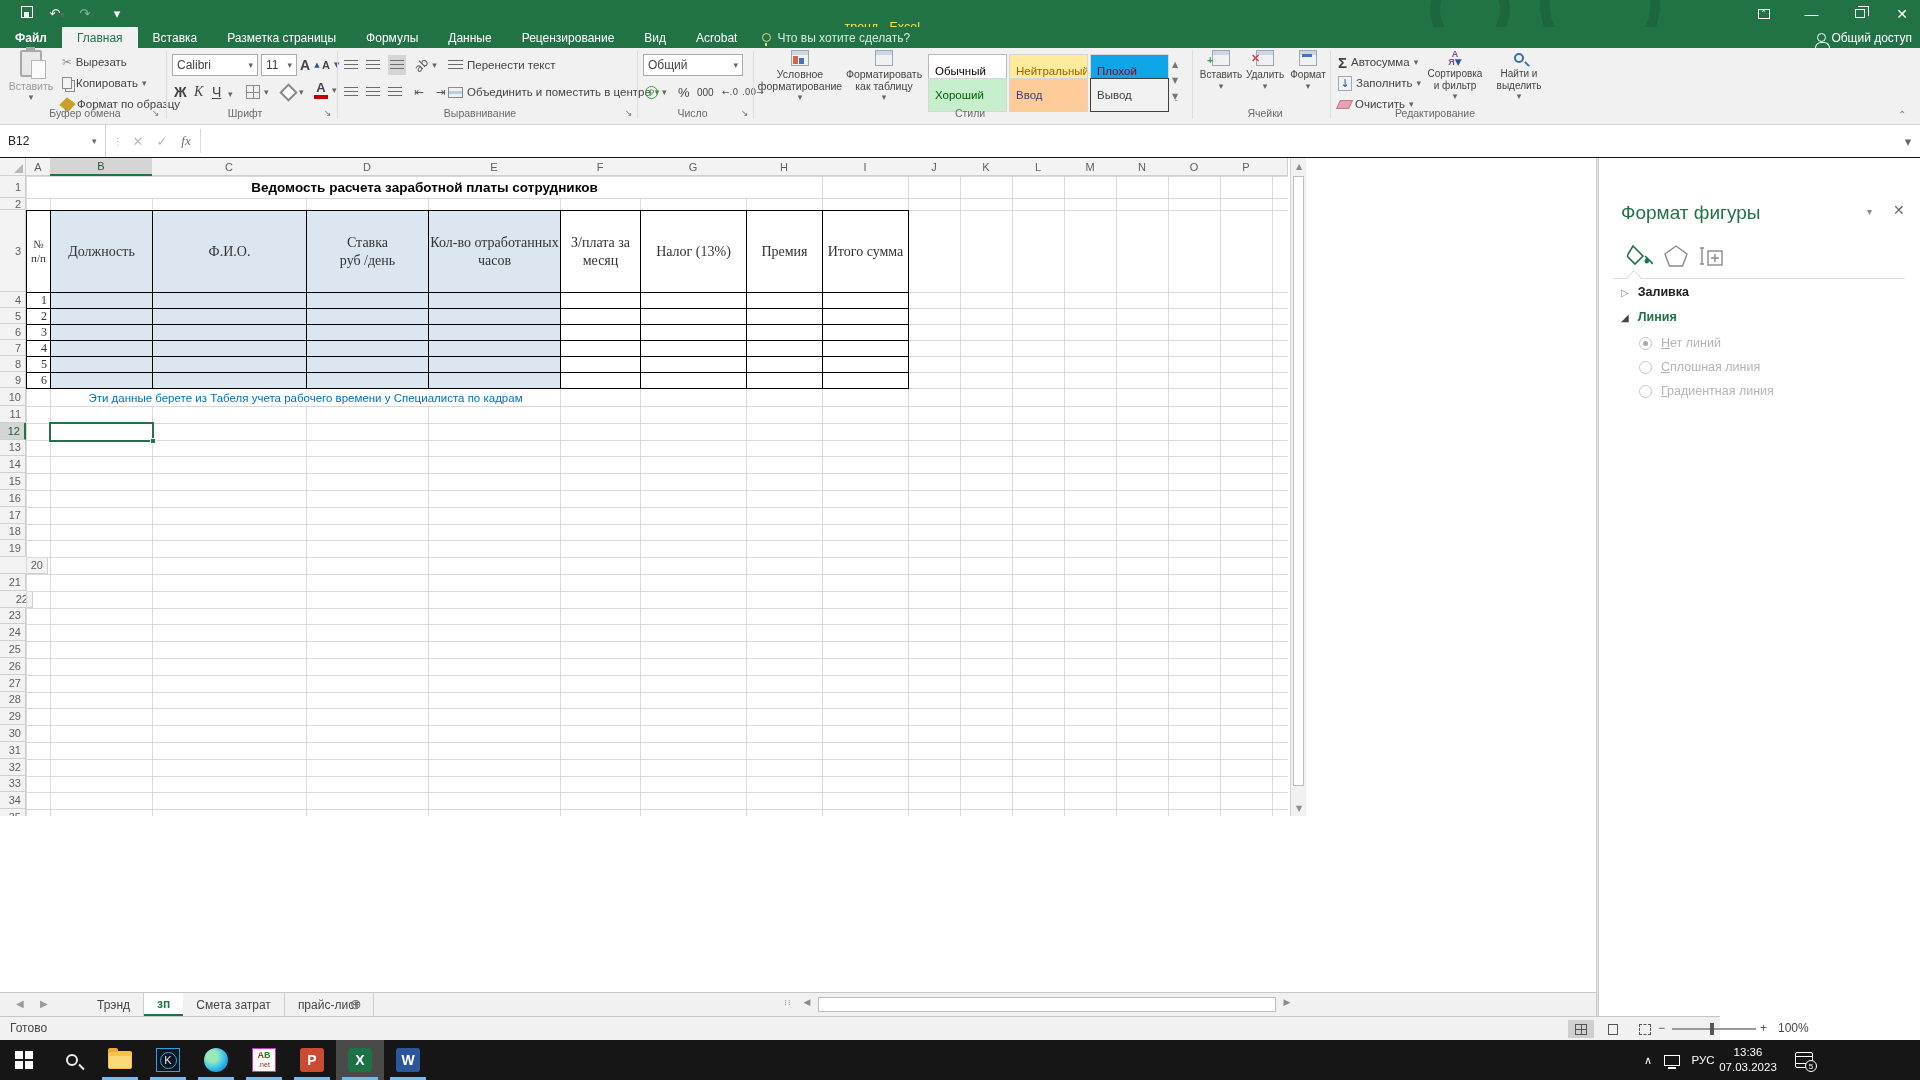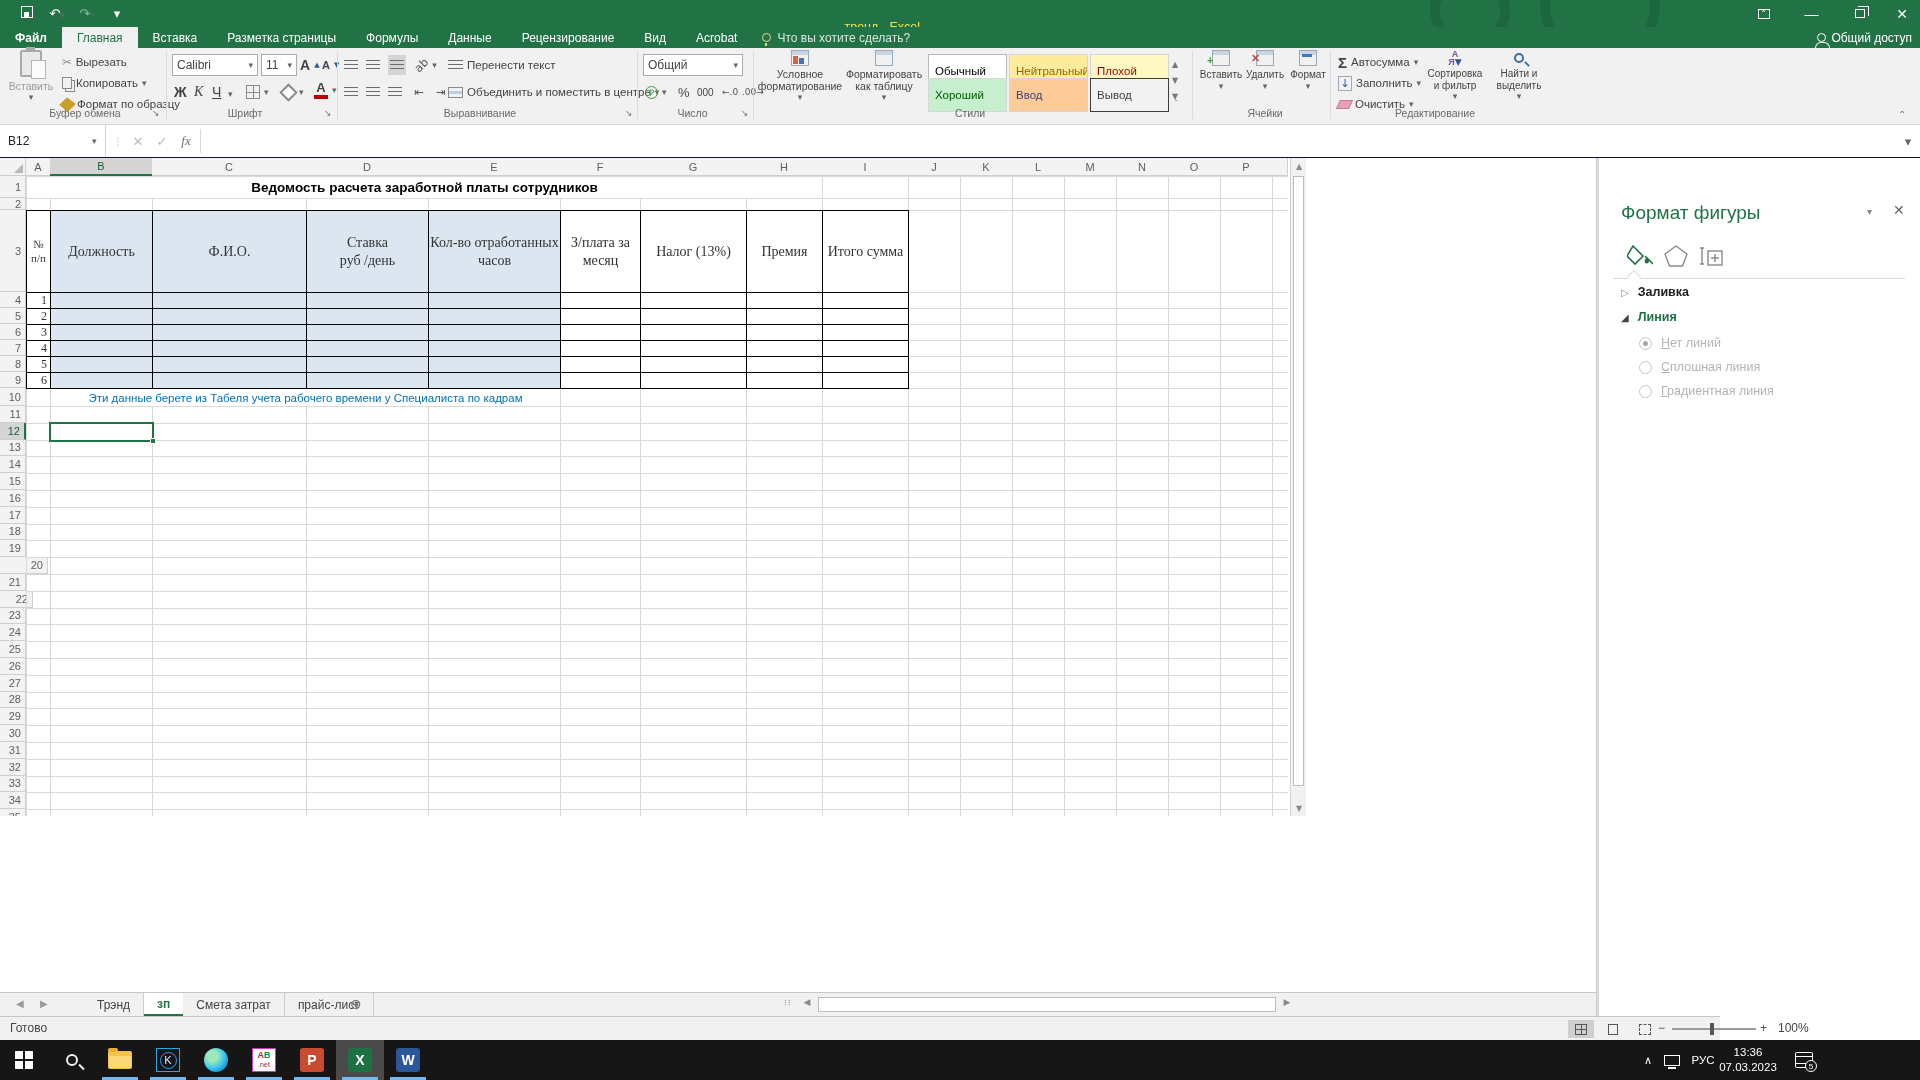--- a/index.html
+++ b/index.html
@@ -292,21 +292,21 @@
         <span class="car g">▾</span>
     </div>
     <div class="bigbtn" style="left:846px;width:76px;">
       <span class="minigrid"></span>
       <span style="margin-top:2px;">Форматировать как таблицу</span>
         <span class="car g">▾</span>
     </div>
     <div id="gallery">
         <div class="chip sel" style="left: 928px; top: 6px; background: rgb(255, 255, 255); color: rgb(0, 0, 0); border-color: rgb(184, 184, 184);">Обычный</div>
         <div class="chip" style="left: 1009px; top: 6px; background: rgb(255, 235, 156); color: rgb(156, 101, 0);">Нейтральный</div>
-        <div class="chip" style="left: 1090px; top: 6px; background: #fef9c3; color: rgb(156, 0, 6);">Плохой</div>
+        <div class="chip" style="left: 1090px; top: 6px; background: #0ea5e9; color: rgb(156, 0, 6);">Плохой</div>
         <div class="chip" style="left: 928px; top: 30px; background: rgb(198, 239, 206); color: rgb(0, 97, 0);">Хороший</div>
         <div class="chip" style="left: 1009px; top: 30px; background: rgb(255, 204, 153); color: rgb(63, 63, 118);">Ввод</div>
         <div class="chip" style="left: 1090px; top: 30px; background: rgb(242, 242, 242); color: rgb(63, 63, 63); border-color: rgb(63, 63, 63);">Вывод</div>
       </div>
     <div class="sbtn g" style="left:1172px;top:6px;font-size:8px;color:#777;">▲</div>
     <div class="sbtn g" style="left:1172px;top:22px;font-size:8px;color:#777;">▼</div>
     <div class="sbtn g" style="left:1172px;top:38px;font-size:8px;color:#777;">▼̱</div>
     <div class="glabel" style="left:900px;width:140px;">Стили</div>
     <div class="gsep" style="left:1192px;"></div>
 

